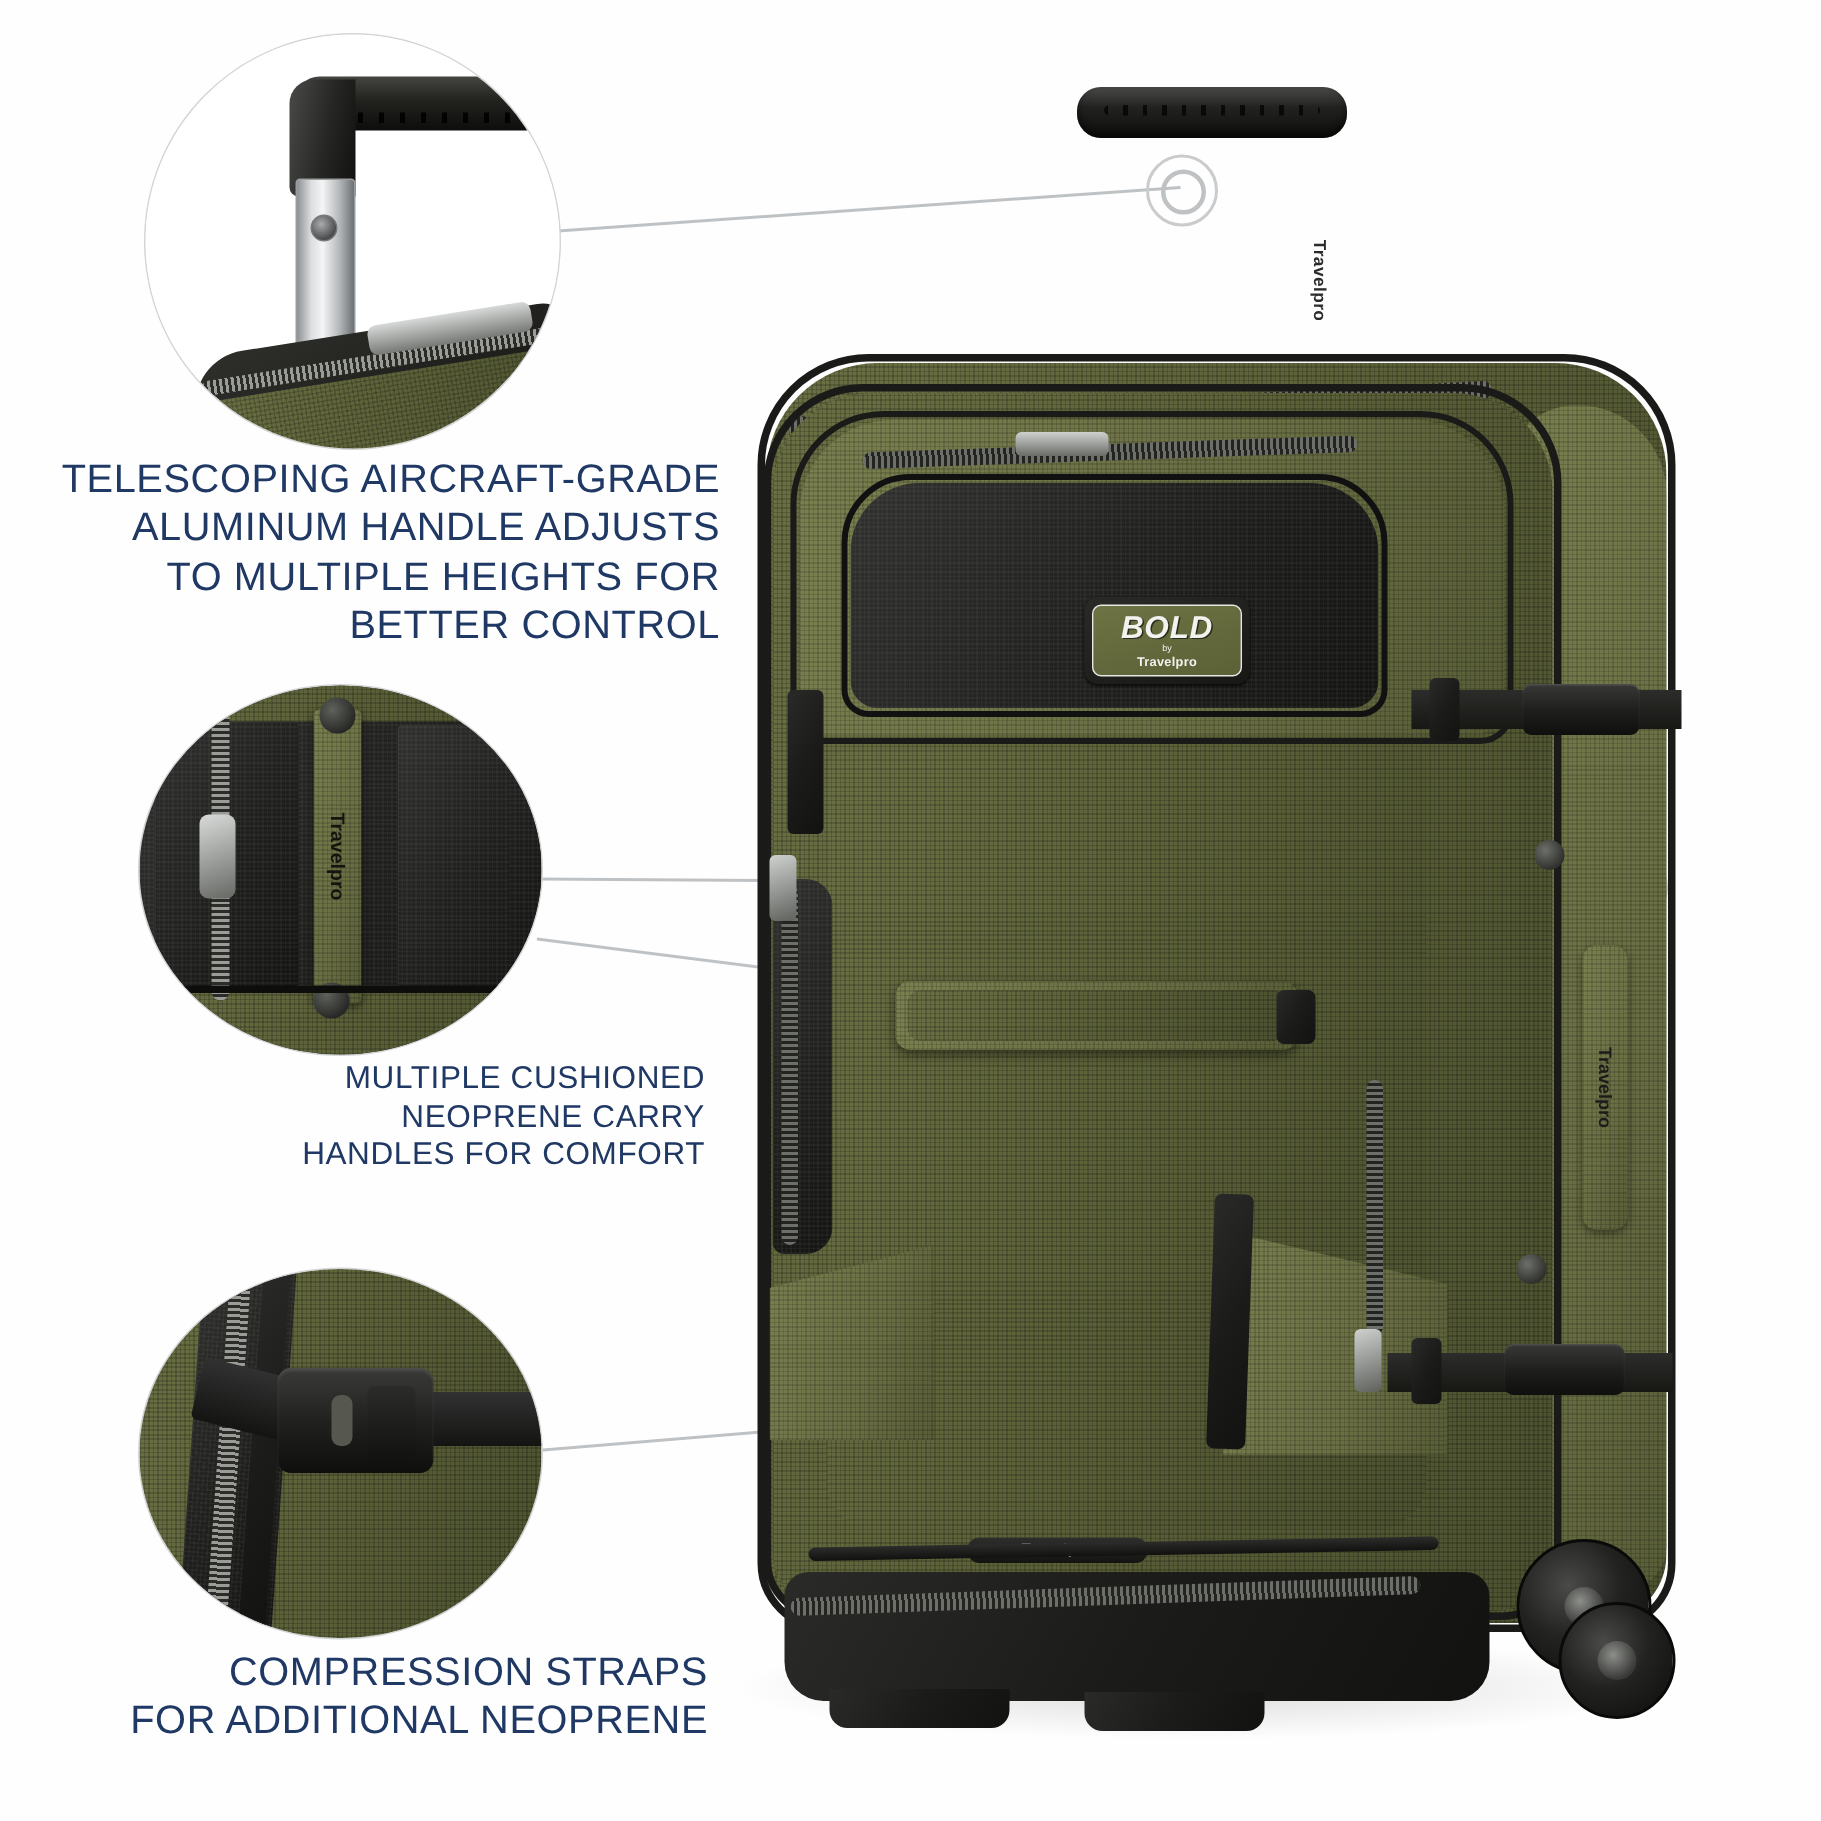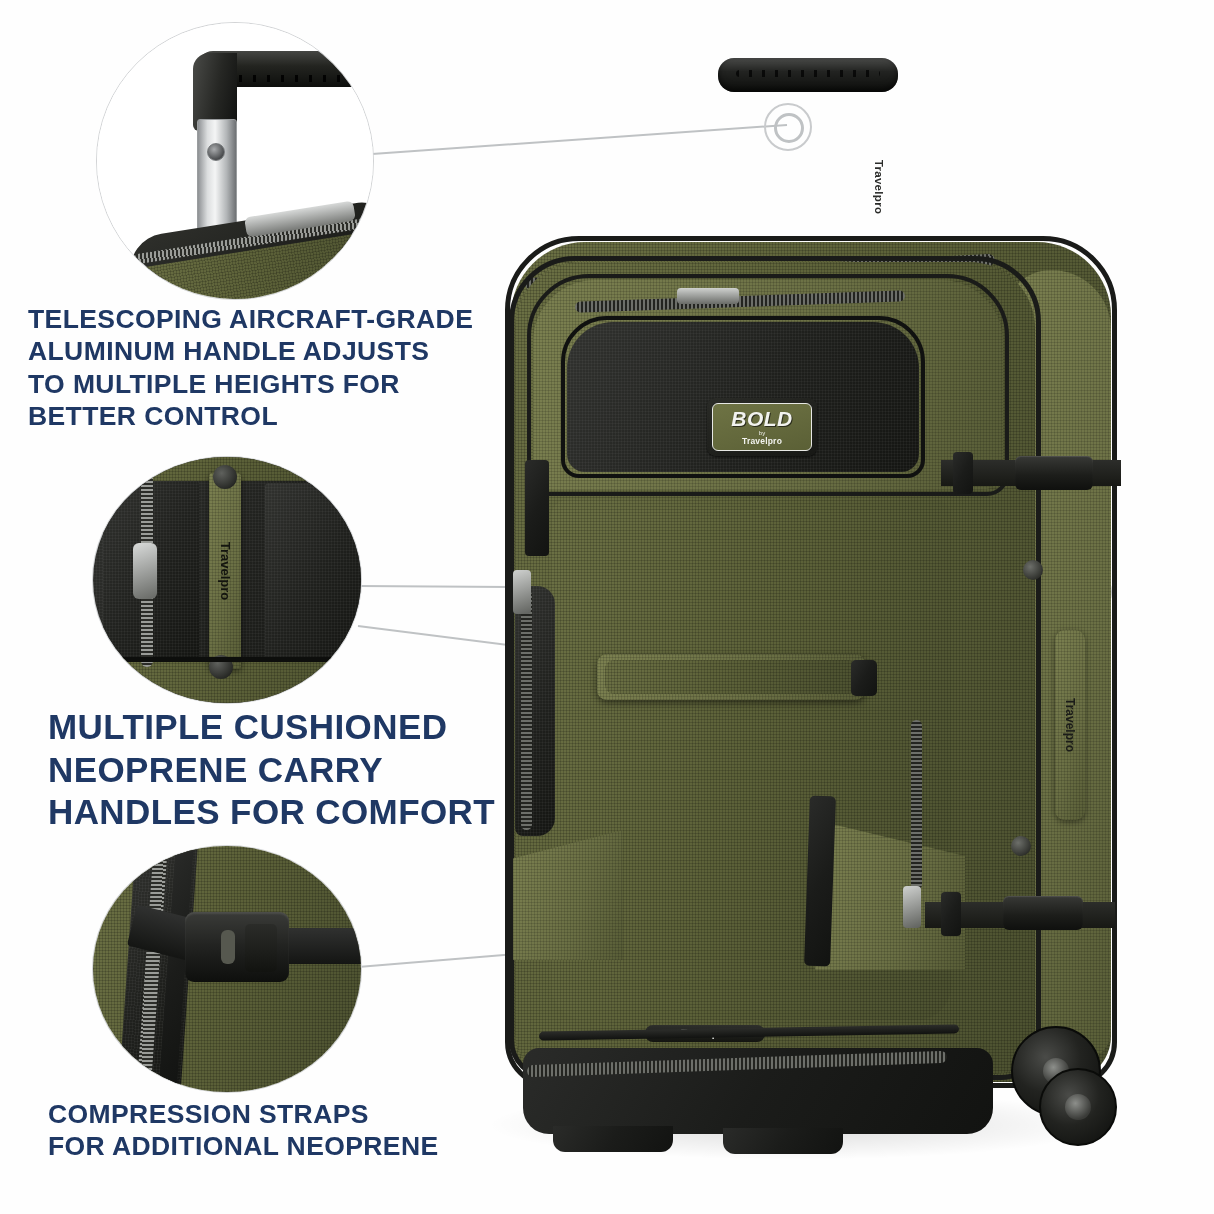--- a/index.html
+++ b/index.html
@@ -1,24 +1,24 @@
 <!DOCTYPE html>
 <html><head>
 <meta charset="utf-8">
 <style>
   html,body{margin:0;padding:0;background:#ffffff;}
   body{width:1214px;height:1214px;overflow:hidden;font-family:"Liberation Sans",sans-serif;}
   #stage{position:relative;width:1214px;height:1214px;background:#fefefe;overflow:hidden;}
 
   
-  .caption{position:absolute;text-align:left;color:#1f3864;
-           font-family:"Liberation Sans",sans-serif;font-weight:700;
-           letter-spacing:.4px;line-height:1.22;white-space:pre-line;margin-left:28px;}
+  .caption{position:absolute;text-align:right;color:#1f3864;
+           font-family:"Liberation Sans",sans-serif;font-weight:400;
+           letter-spacing:.4px;line-height:1.22;white-space:pre-line;}
   #cap1{left:0px;  top:303px; width:480px; font-size:26.5px;}
-  #cap2{left:20px; top:706px; width:450px; font-size:35px;}
+  #cap2{left:20px; top:706px; width:450px; font-size:21px;}
   #cap3{left:20px; top:1098px;width:452px; font-size:26.5px;}
 
   
   .inset{position:absolute;border-radius:50%;overflow:hidden;
          border:1.4px solid #d2d4d6;background:#fff;}
   #inset1{left:96px; top:22px;  width:276px;height:276px;}
   #inset2{left:92px; top:456px; width:268px;height:246px;}
   #inset3{left:92px; top:845px; width:268px;height:246px;}
   .inset-canvas{position:absolute;inset:0;}
 
@@ -69,21 +69,21 @@
   #shellFront{left:60px;top:232px;width:520px;height:812px;border-radius:66px 66px 40px 40px;}
 
   .piping{position:absolute;border:5px solid #1a1b19;border-radius:inherit;inset:-6px;
           pointer-events:none;}
 
   
   #topPocketOuter{left:78px;top:250px;width:470px;height:210px;border-radius:62px 62px 22px 22px;}
   #topPocketInner{left:112px;top:292px;width:352px;height:150px;border-radius:46px 46px 18px 18px;}
 
   
-  #boldPatch{left:252px;top:368px;width:110px;height:58px;border-radius:9px;
+  #boldPatch{left:268px;top:368px;width:110px;height:58px;border-radius:9px;
         background:linear-gradient(160deg,#2a2b27 0%,#171815 100%);
         box-shadow:0 1px 2px rgba(0,0,0,.7);padding:4px;box-sizing:border-box;}
   #boldInner{position:absolute;inset:5px;border-radius:6px;border:1.6px solid #e7e8e4;
         background:linear-gradient(165deg,#6e7344 0%,#5b6036 100%);
         display:flex;flex-direction:column;align-items:center;justify-content:center;}
   #boldWord{color:#f2f3ef;font-size:21px;font-weight:700;font-style:italic;
         letter-spacing:.5px;line-height:1;text-shadow:1px 1px 0 #2b2d1c;}
   #boldBy{color:#f0f1ec;font-size:6px;line-height:1;margin-top:1px;}
   #boldSub{color:#f2f3ef;font-size:8.5px;font-weight:700;line-height:1;margin-top:1px;
         letter-spacing:.2px;}

